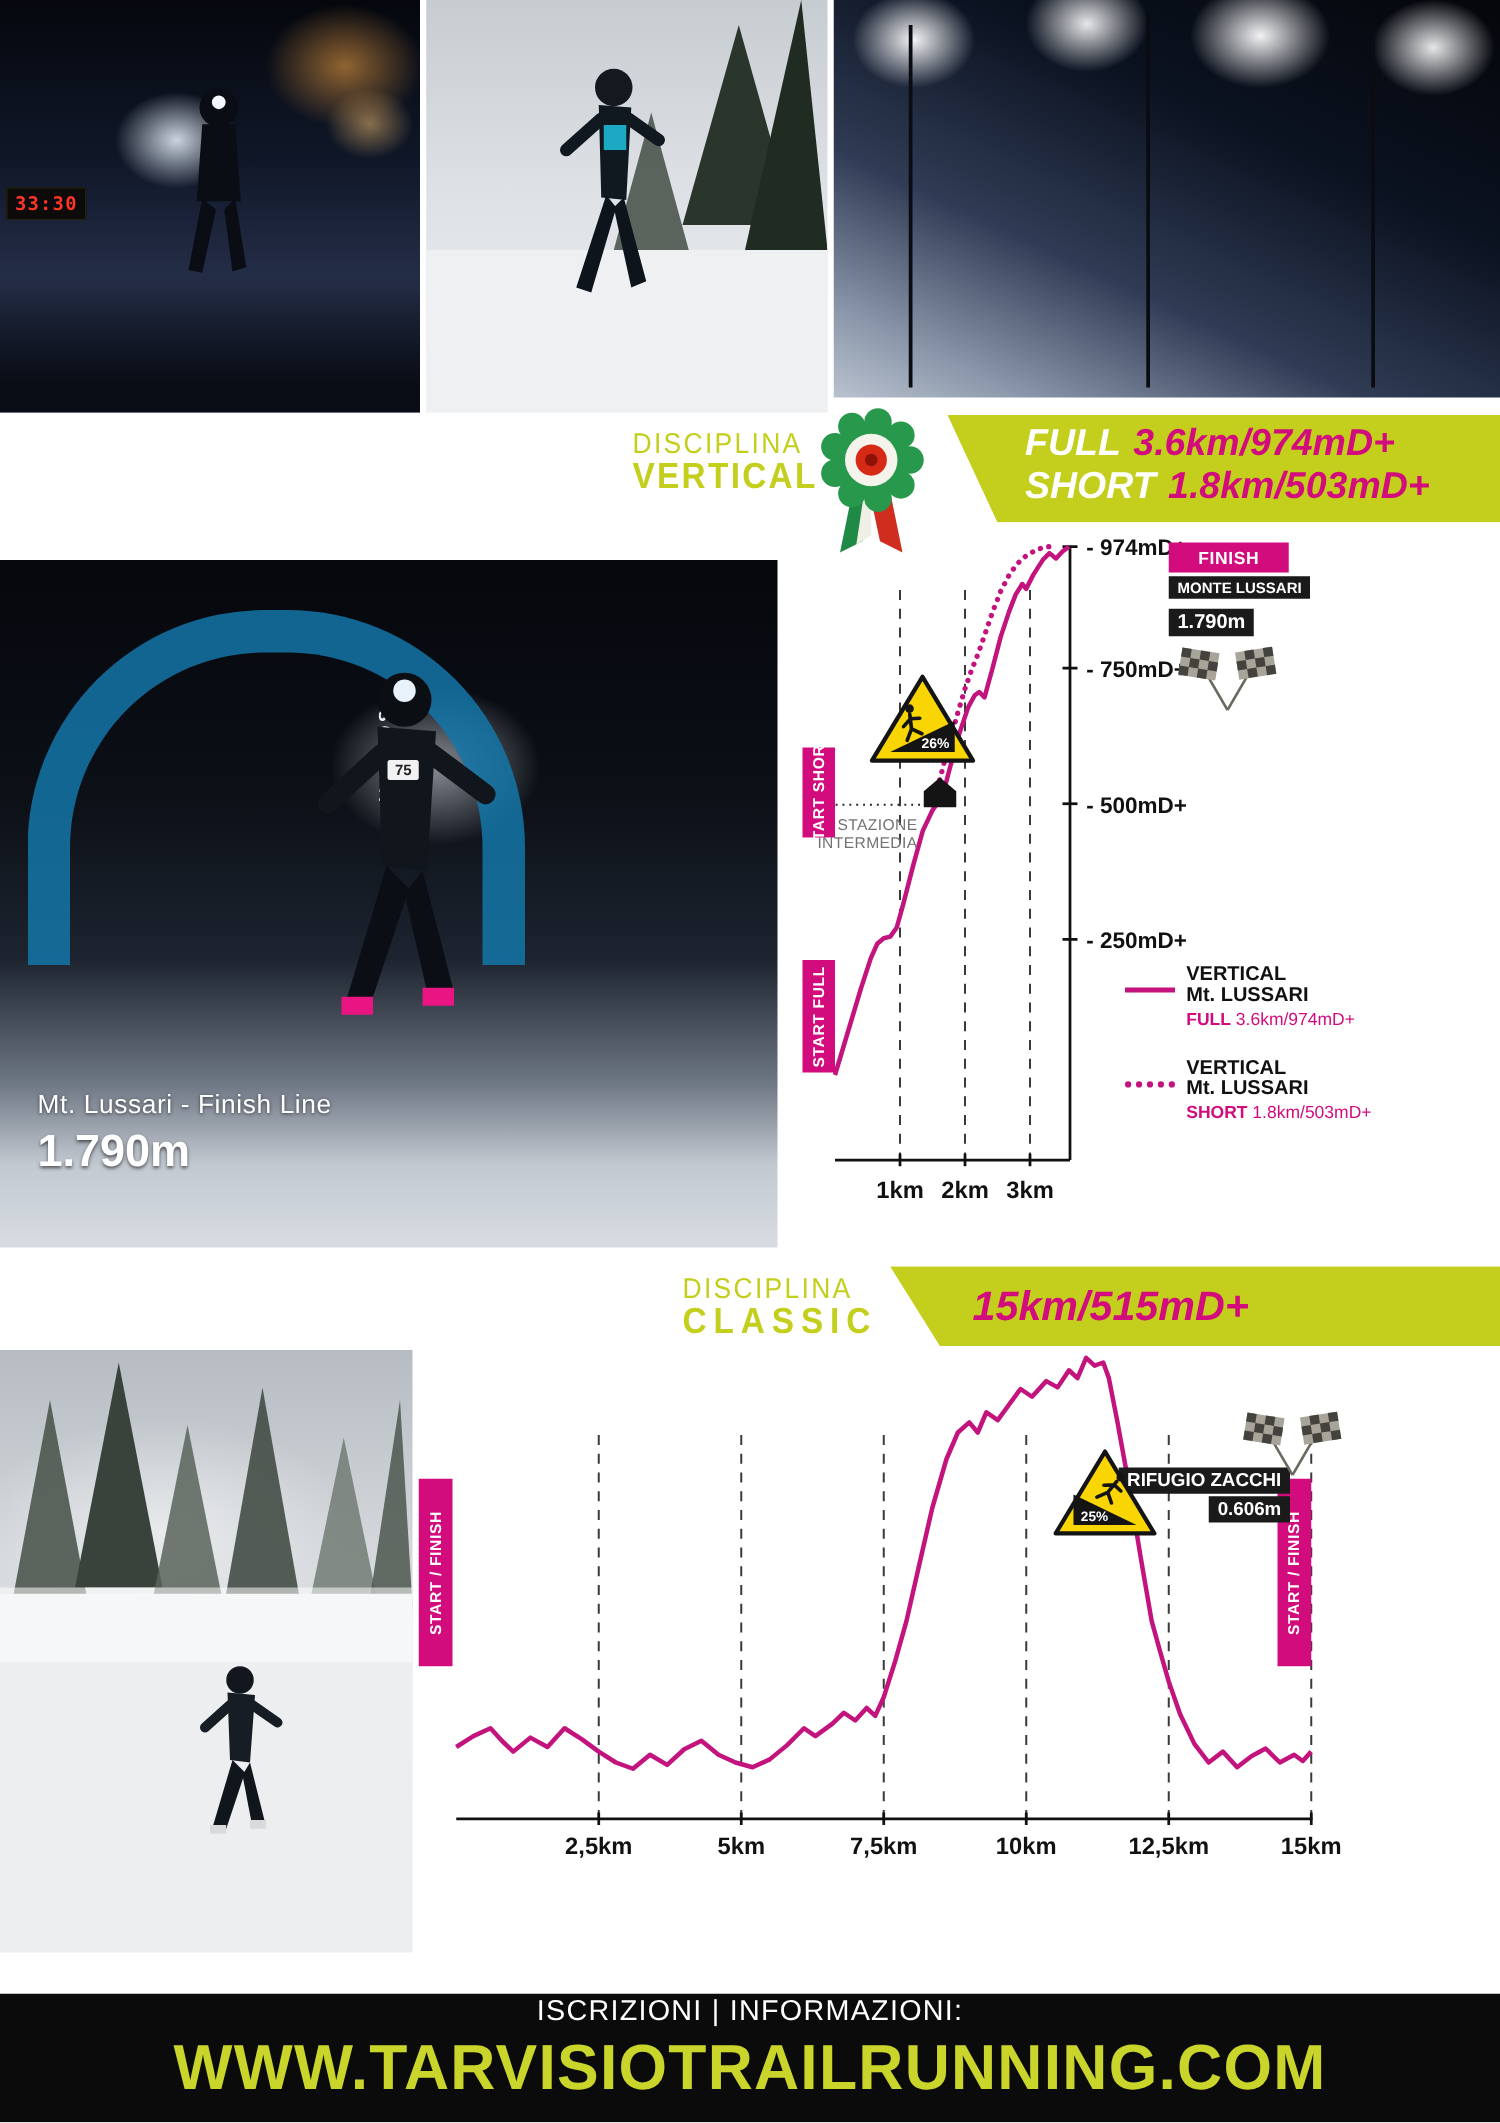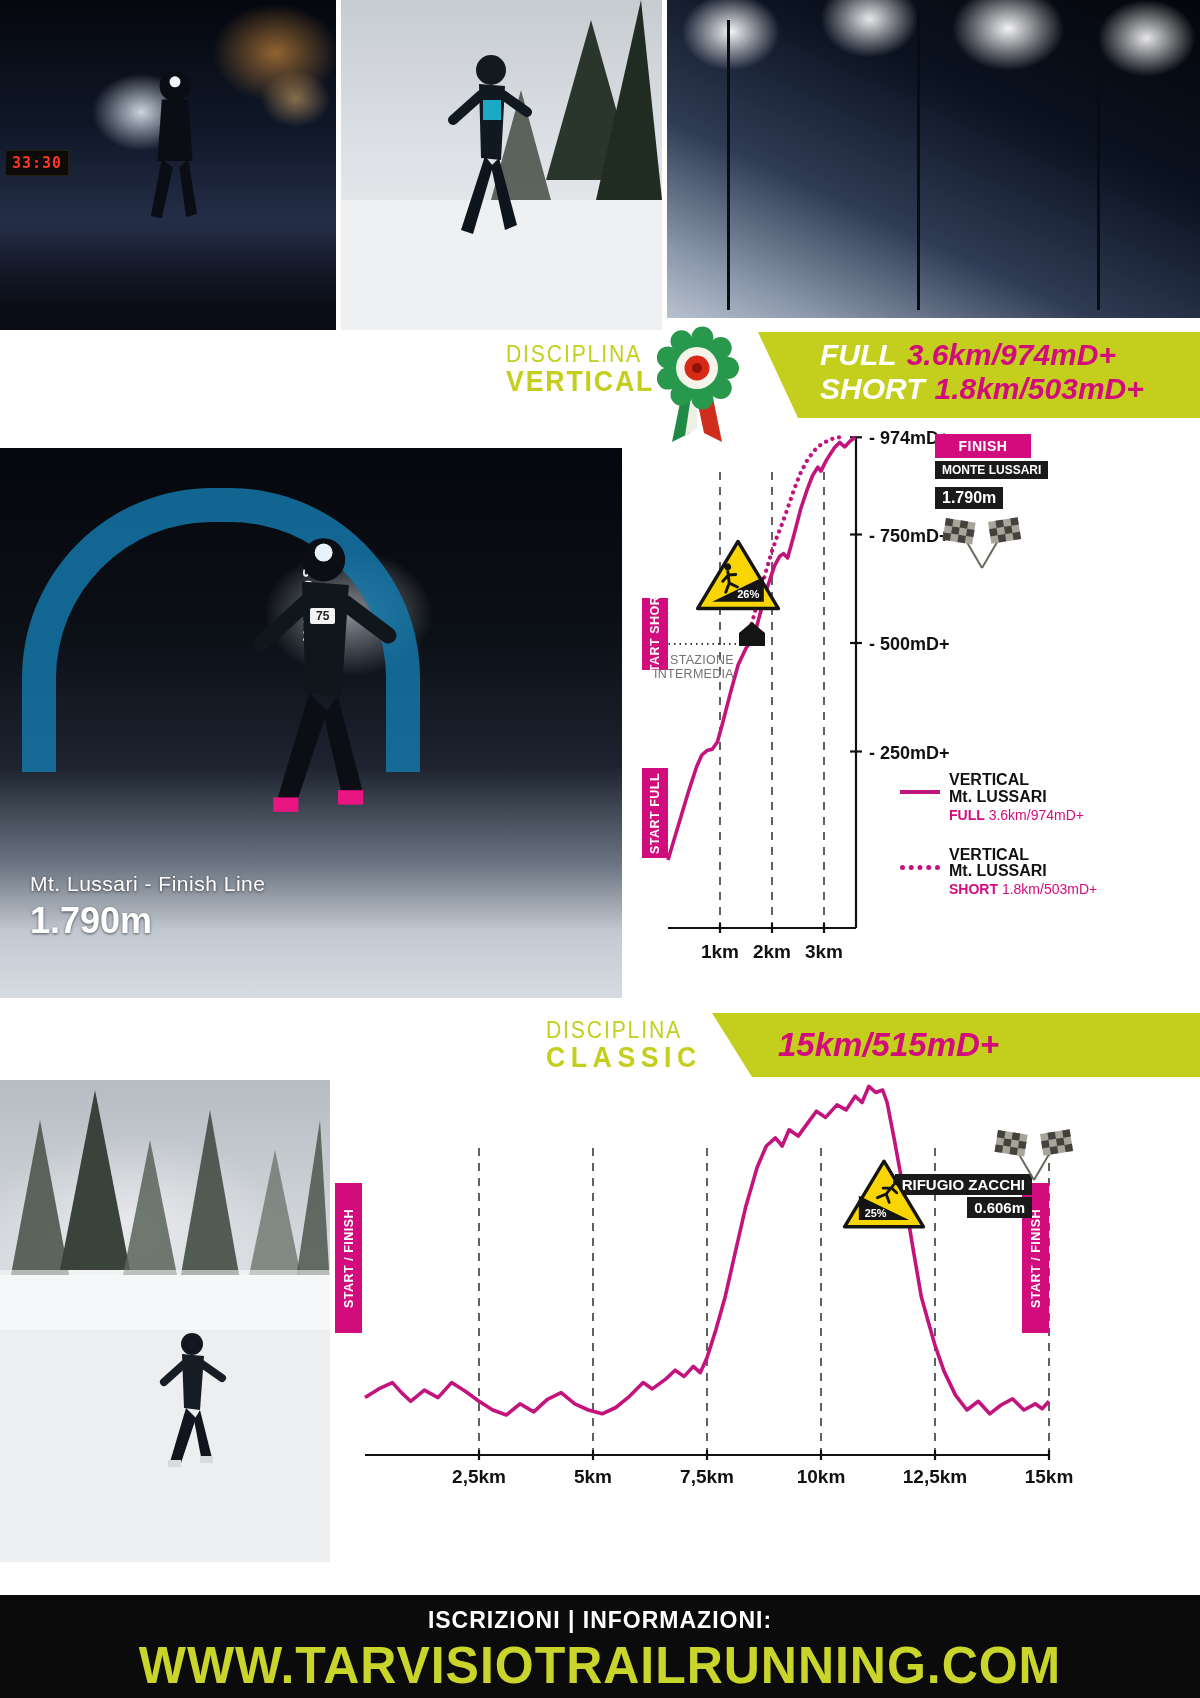--- a/index.html
+++ b/index.html
@@ -97,21 +97,21 @@
   .lg-l3{color:#d30c7e;font-size:14px;margin-top:1px;}
   .lg-strong{font-weight:bold;}
   .refuge{position:absolute;right:168px;top:92px;text-align:right;}
   .refuge .blk{font-size:15px;margin-top:2px;}
   .warn{position:absolute;}
   .warn text{font:bold 13px "Liberation Sans",sans-serif;fill:#fff;}
 
   
   .footer{position:absolute;left:0;top:1595px;width:1200px;height:103px;background:#0b0b0b;
       text-align:center;color:#fff;}
-  .footer-info{margin-top:12px;font-weight:bold;font-size:23px;letter-spacing:1px;}
+  .footer-info{font-weight:normal;font-size:23px;letter-spacing:1px;}
   .footer-url{margin-top:2px;color:#c9d52a;font-weight:bold;font-size:51px;letter-spacing:1px;
       transform:scaleX(.98);transform-origin:center;}
 </style>
 </head>
 <body>
 
 <div class="page">
 
   <div class="photo photo1">
     <svg class="abs" style="left:120px;top:60px" width="110" height="180" viewBox="0 0 100 160">

